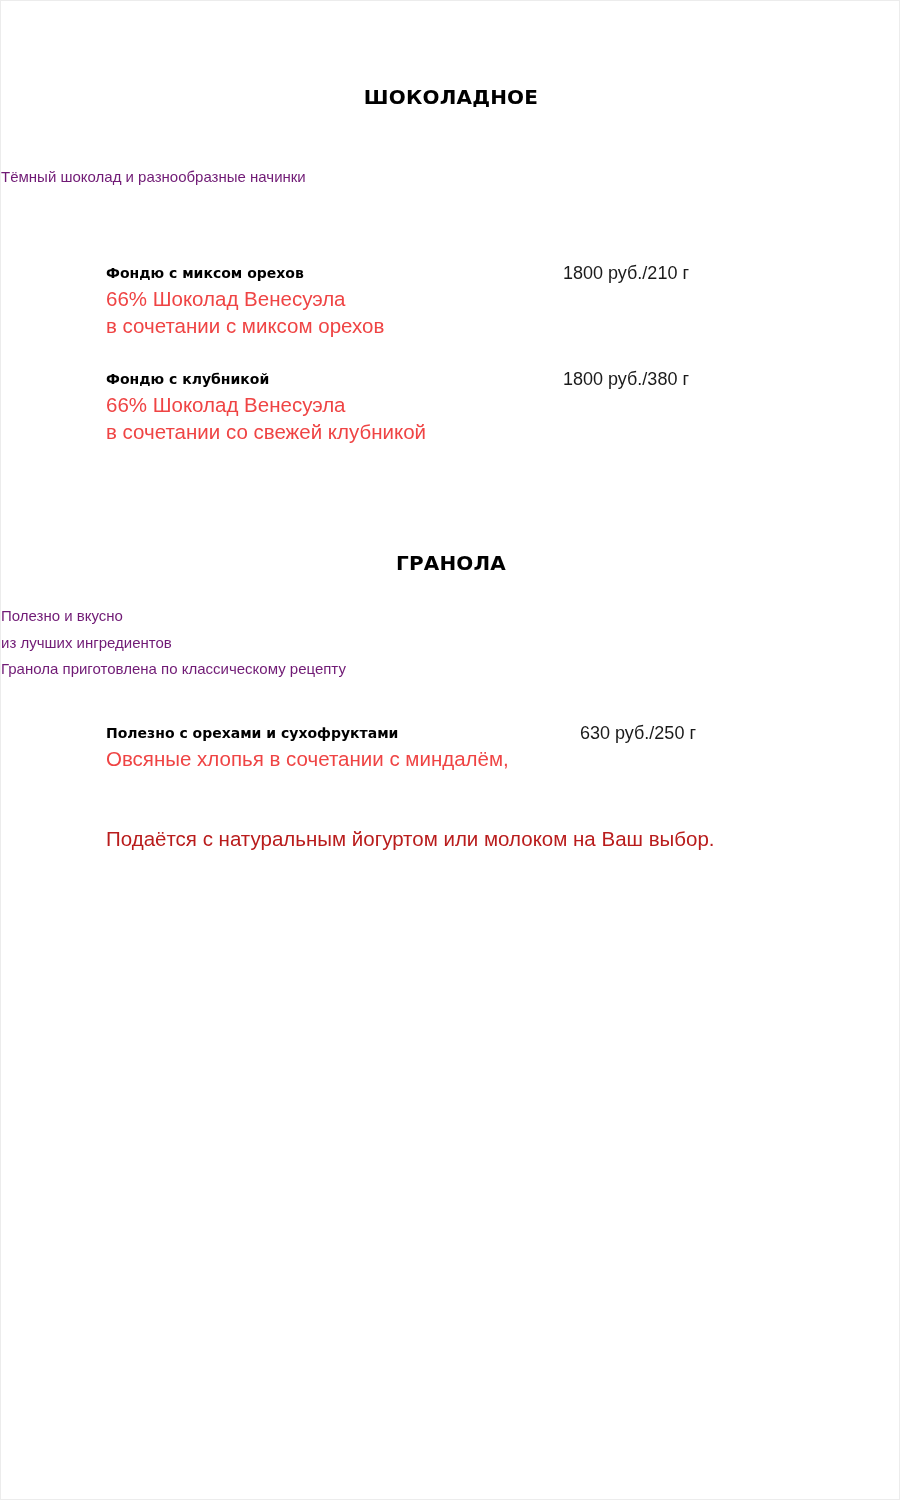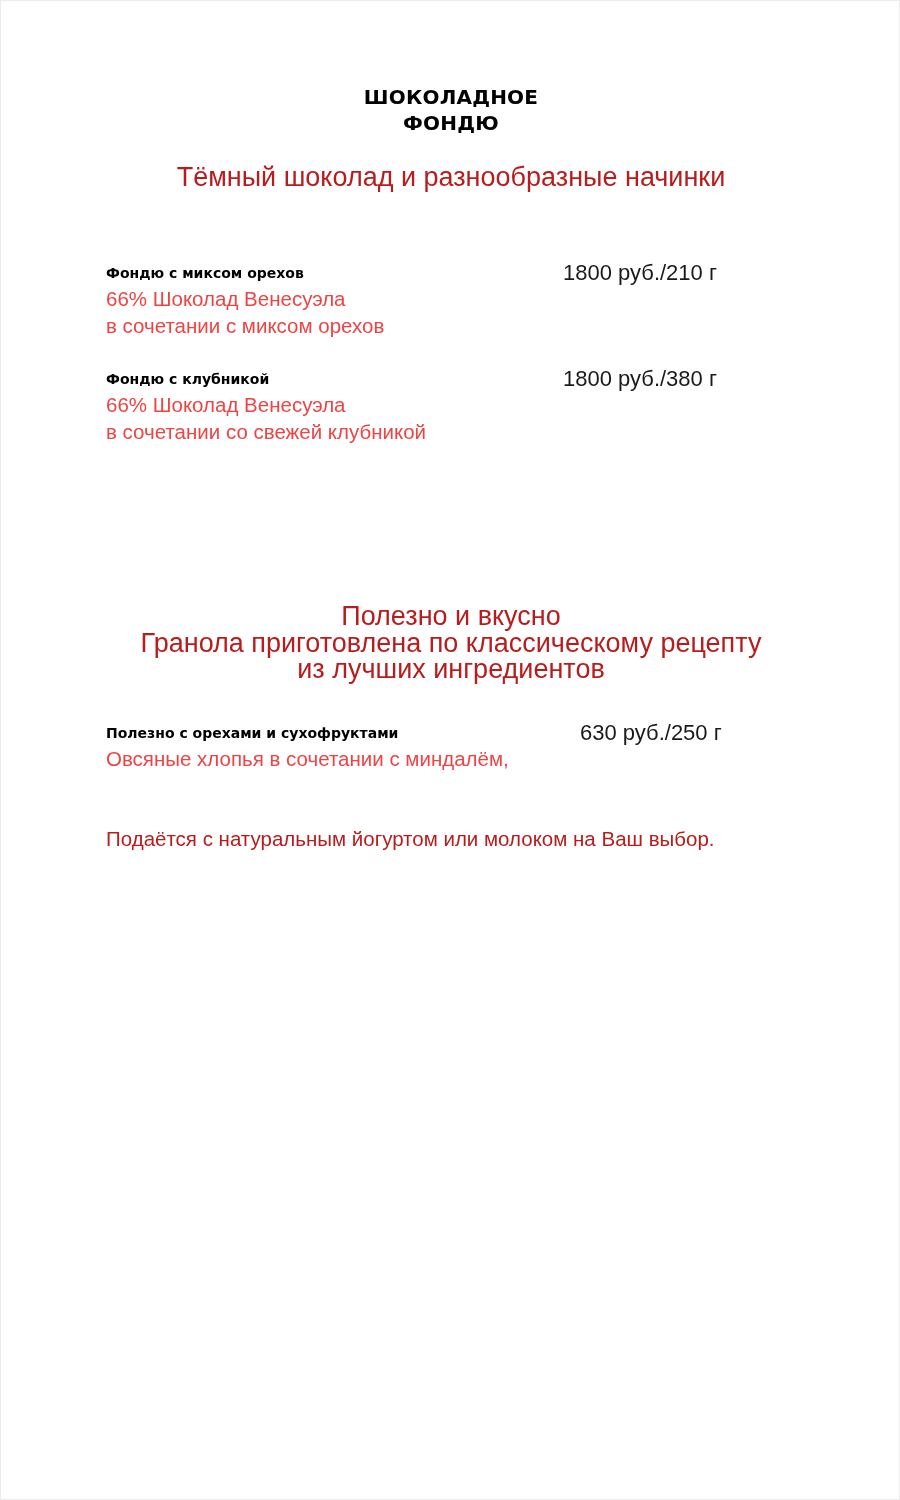--- a/index.html
+++ b/index.html
@@ -33,46 +33,45 @@
       font-size: 20px;
       line-height: 26px;
       letter-spacing: 0.2px;
       color: #000;
     }
     .section-title div { display: block; }
     .intro {
       position: absolute;
       left: 0;
       width: 900px;
-      text-align: center;
       font-family: "Liberation Sans", sans-serif;
-      font-size: 27px;
+      font-size: 15px;
       line-height: 26.5px;
-      color: #b91c1c;
+      color: #701a75;
       font-weight: normal;
     }
     .intro div { display: block; }
     .item {
       position: absolute;
       left: 105px;
       width: 640px;
     }
     .item-name {
       font-family: "DejaVu Sans", sans-serif;
       font-weight: bold;
       font-size: 14px;
       line-height: 26px;
       color: #000;
       white-space: nowrap;
     }
     .item-price {
       position: absolute;
       top: 0;
       font-family: "Liberation Sans", sans-serif;
-      font-size: 22px;
+      font-size: 18px;
       line-height: 26px;
       color: #1a1a1a;
       white-space: nowrap;
     }
     .item-desc {
       font-family: "Liberation Sans", sans-serif;
       font-size: 20.5px;
       line-height: 26.5px;
       color: #ef4444;
       white-space: nowrap;
@@ -88,21 +87,20 @@
       white-space: nowrap;
     }
   </style>
 </head>
 <body>
 
 <div class="page">
 
   <div class="section-title" style="top:83px;">
     <div>ШОКОЛАДНОЕ</div>
-    <div>ФОНДЮ</div>
   </div>
 
   <div class="intro" style="top:163px;">
     <div>Тёмный шоколад и разнообразные начинки</div>
   </div>
 
   <div class="item" style="top:259px;">
     <div class="item-name">Фондю с миксом орехов</div>
     <div class="item-price" style="left:457px;">1800 руб./210 г</div>
     <div class="item-desc">
@@ -113,25 +111,26 @@
 
   <div class="item" style="top:365px;">
     <div class="item-name">Фондю с клубникой</div>
     <div class="item-price" style="left:457px;">1800 руб./380 г</div>
     <div class="item-desc">
       <div>66% Шоколад Венесуэла</div>
       <div>в сочетании со свежей клубникой</div>
     </div>
   </div>
 
+  <div class="section-title" style="top:549px;">ГРАНОЛА</div>
 
   <div class="intro" style="top:602px;">
     <div>Полезно и вкусно</div>
+    <div>из лучших ингредиентов</div>
     <div>Гранола приготовлена по классическому рецепту</div>
-    <div>из лучших ингредиентов</div>
   </div>
 
   <div class="item" style="top:719px;">
     <div class="item-name">Полезно с орехами и сухофруктами</div>
     <div class="item-price" style="left:474px;">630 руб./250 г</div>
     <div class="item-desc">
       <div>Овсяные хлопья в сочетании с миндалём,</div>
     </div>
   </div>
 

